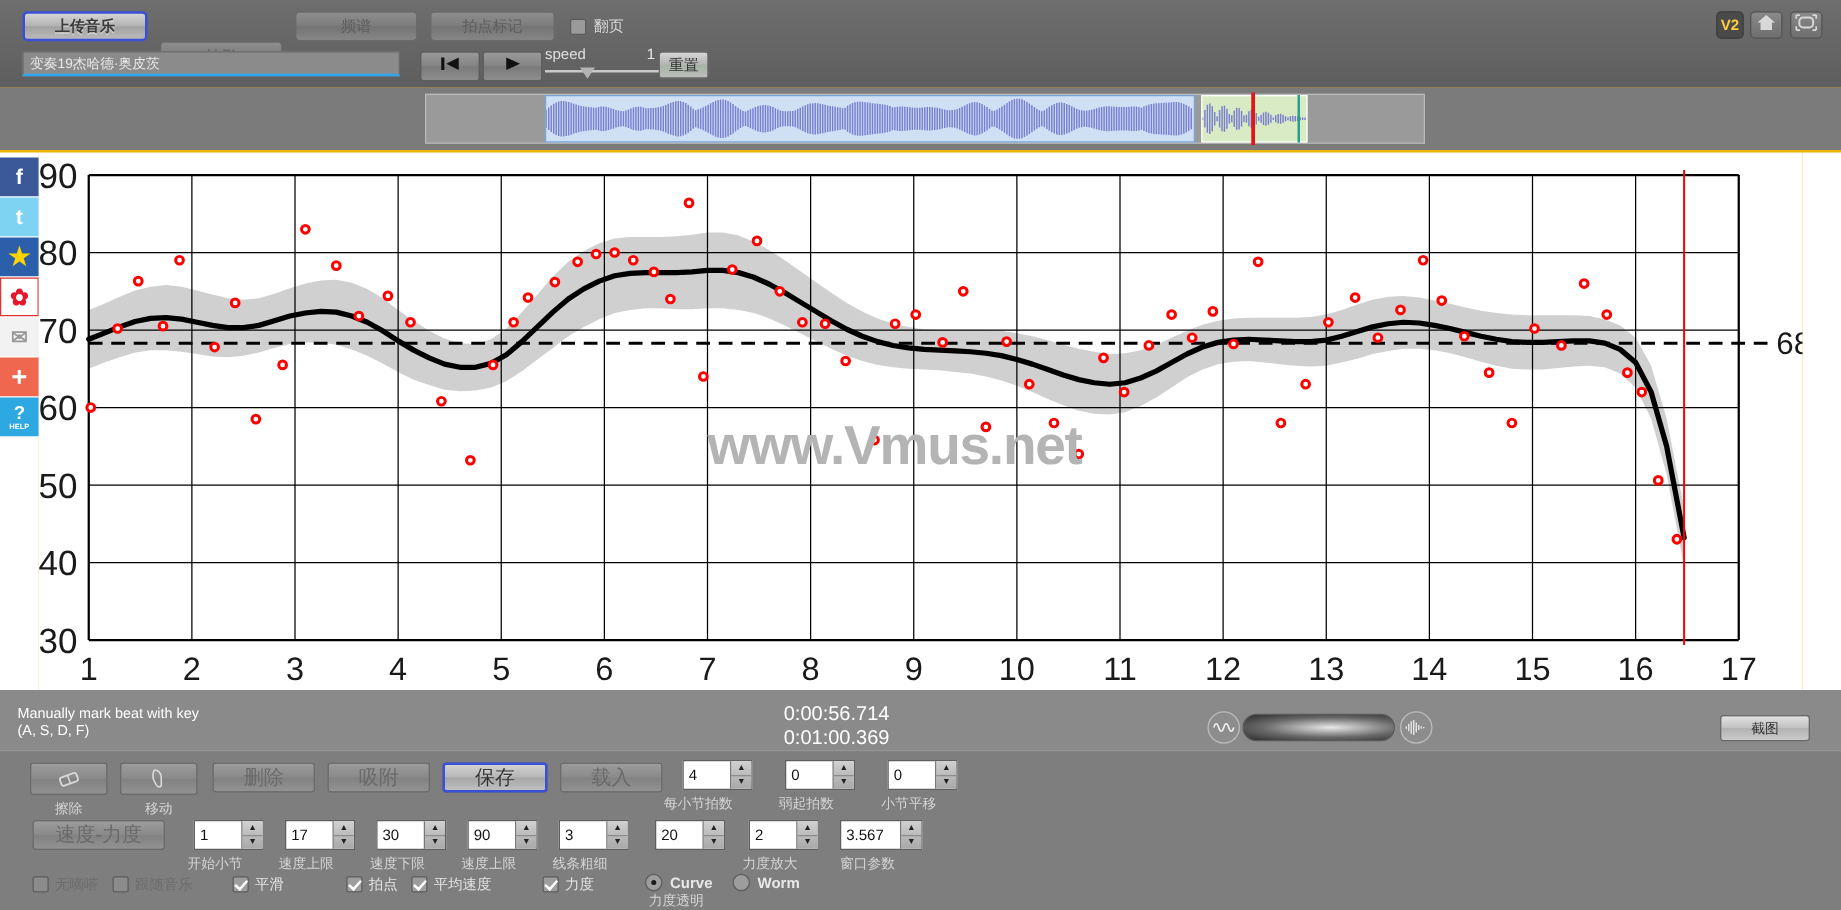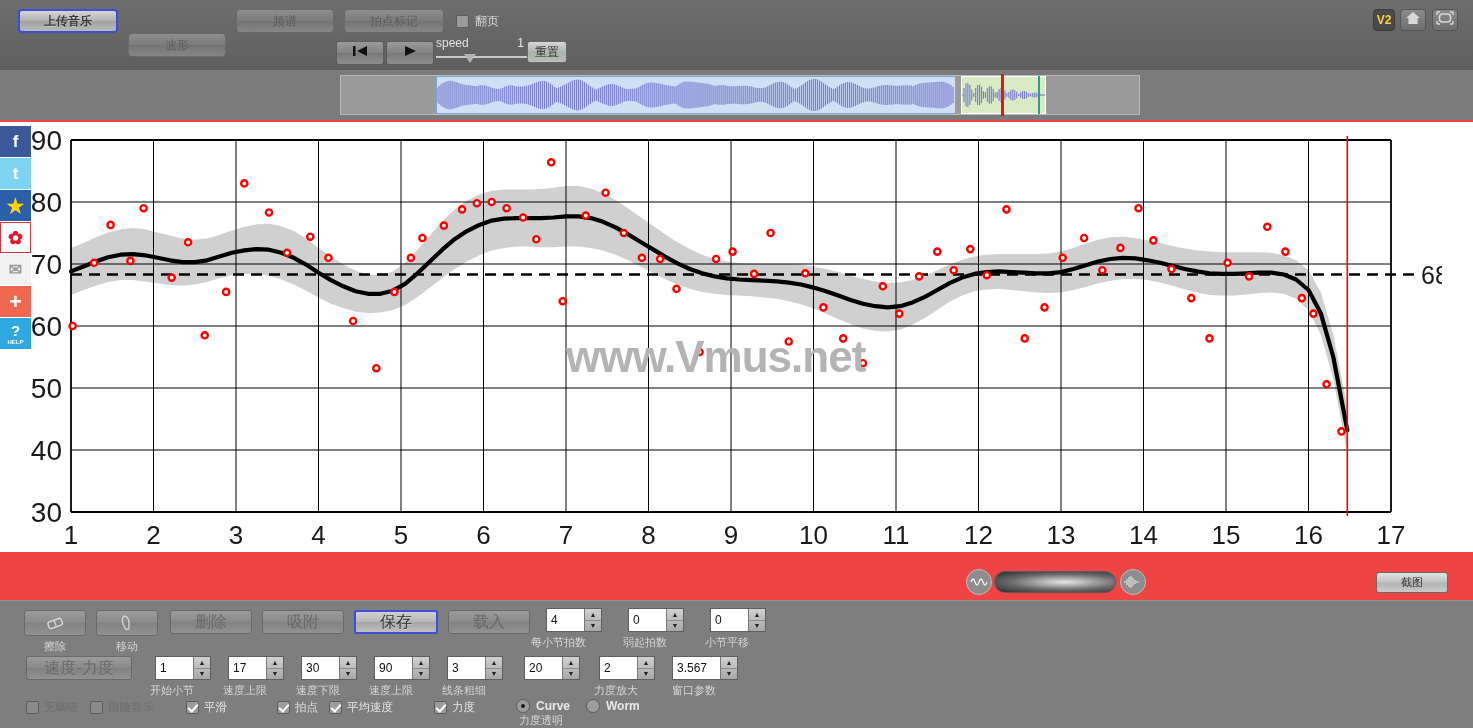--- a/index.html
+++ b/index.html
@@ -6,21 +6,21 @@
   html, body {
     margin: 0; padding: 0;
     width: 1473px; height: 728px;
     overflow: hidden;
     font-family: "Liberation Sans", sans-serif;
     background: #808080;
   }
   #app {
     position: relative;
     width: 1473px; height: 708px;
-    background: #ef4444;
+    background: #eab308;
   }
 
   
   .topbar {
     position: absolute; left: 0; top: 0; width: 1473px; height: 70px;
     background: linear-gradient(180deg,#6e6e6e 0%, #5e5e5e 100%);
   }
   .tab {
     position: absolute; height: 24px;
     border-radius: 4px;
@@ -299,20 +299,23 @@
     <div class="tab selected" style="left:18px; top:9px; width:100px;">上传音乐</div>
     <div class="tab inactive" style="left:128px; top:9px; width:98px;margin-top:24px;">波形</div>
     <div class="tab inactive" style="left:236px; top:9px; width:98px;">频谱</div>
     <div class="tab inactive" style="left:344px; top:9px; width:100px;">拍点标记</div>
 
     <div class="chk" style="left:456px; top:13px;">
       <span class="chkbox"></span>
       <span>翻页</span>
     </div>
 
+    <div class="songfield">
+      <span>变奏19杰哈德·奥皮茨</span>
+    </div>
 
     <div class="tbtn" style="left:336px; top:41px;">
       <span>
         <svg width="20" height="14" viewBox="0 0 20 14">
             <rect x="3" y="2" width="2.5" height="10" fill="#111"></rect>
             <polygon points="17,2 17,12 7,7" fill="#111"></polygon>
           </svg>
       </span>
     </div>
     <div class="tbtn" style="left:386px; top:41px;">
@@ -811,20 +814,30 @@
         <text x="947.5" y="422" text-anchor="middle" font-size="26" font-family="&quot;Liberation Sans&quot;, sans-serif" fill="#1a1a1a">12</text>
         <text x="1030" y="422" text-anchor="middle" font-size="26" font-family="&quot;Liberation Sans&quot;, sans-serif" fill="#1a1a1a">13</text>
         <text x="1112.5" y="422" text-anchor="middle" font-size="26" font-family="&quot;Liberation Sans&quot;, sans-serif" fill="#1a1a1a">14</text>
         <text x="1195" y="422" text-anchor="middle" font-size="26" font-family="&quot;Liberation Sans&quot;, sans-serif" fill="#1a1a1a">15</text>
         <text x="1277.5" y="422" text-anchor="middle" font-size="26" font-family="&quot;Liberation Sans&quot;, sans-serif" fill="#1a1a1a">16</text>
         <text x="1360" y="422" text-anchor="middle" font-size="26" font-family="&quot;Liberation Sans&quot;, sans-serif" fill="#1a1a1a">17</text>
       </svg>
     <div class="watermark" style="left:535px; top:210px;">www.Vmus.net</div>
   </div>
 
+  <div class="statusrow">
+    <div class="hint">
+      <div>Manually mark beat with key</div>
+      <div>(A, S, D, F)</div>
+    </div>
+    <div class="times">
+      <div>0:00:56.714</div>
+      <div>0:01:00.369</div>
+    </div>
+  </div>
 
   <div class="volwrap">
     <div class="volcircle" style="left:0; top:1px;">
       <svg width="18" height="14" viewBox="0 0 18 14">
           <path d="M1,7 Q3,1 5,7 T9,7 T13,7 T17,7" fill="none" stroke="#f0f0f0" stroke-width="1.3"></path>
         </svg>
     </div>
     <div class="volbubble"></div>
     <div class="volcircle" style="left:154px; top:1px;">
       <svg width="20" height="14" viewBox="0 0 20 14">

